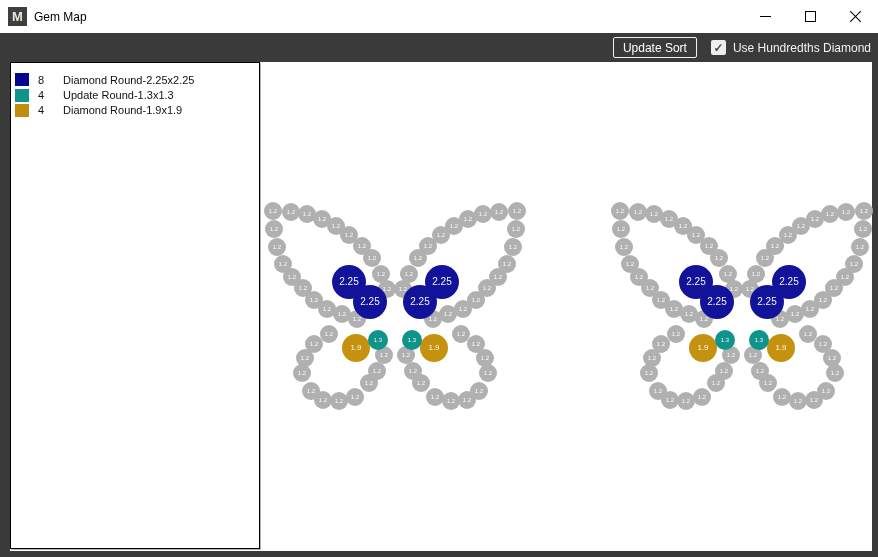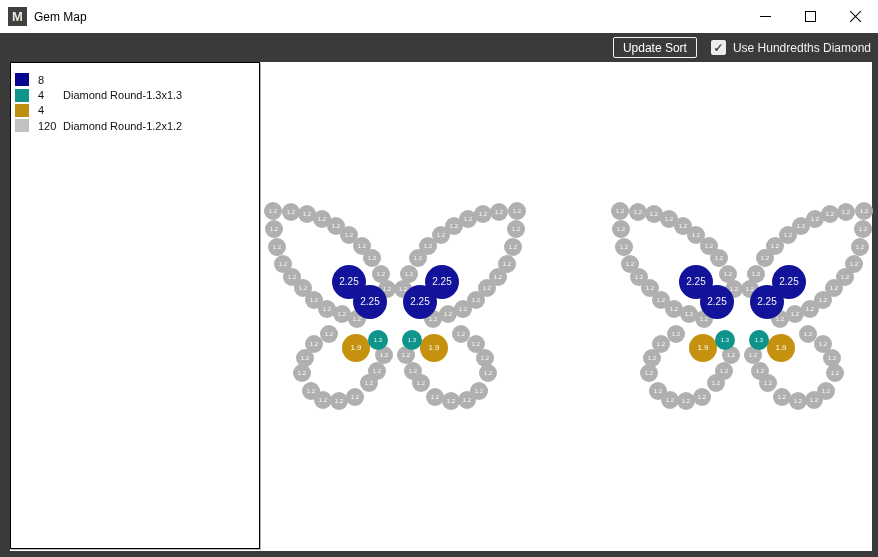--- a/index.html
+++ b/index.html
@@ -82,34 +82,31 @@
       <span>Use Hundredths Diamond</span>
     </div>
   </div>
 
   <div class="canvas"></div>
 
   <div class="legend" id="legend">
       <div class="legend-row">
         <span class="legend-swatch" style="background: rgb(5, 5, 142);"></span>
         <span class="legend-count">8</span>
+        <span class="legend-name">Diamond Round-2.25x2.25</span>
       </div>
       <div class="legend-row">
         <span class="legend-swatch" style="background: rgb(15, 148, 140);"></span>
         <span class="legend-count">4</span>
-        <span class="legend-name">Diamond Round-1.3x1.3</span>
+        <span class="legend-name">Update Round-1.3x1.3</span>
       </div>
       <div class="legend-row">
         <span class="legend-swatch" style="background: rgb(191, 142, 16);"></span>
         <span class="legend-count">4</span>
-      </div>
-      <div class="legend-row">
-        <span class="legend-swatch" style="background: rgb(194, 194, 194);"></span>
-        <span class="legend-count">120</span>
-        <span class="legend-name">Diamond Round-1.2x1.2</span>
+        <span class="legend-name">Diamond Round-1.9x1.9</span>
       </div>
     </div>
 
   <div class="gems" id="gems">
       <div class="gem" style="left: 264px; top: 202px; width: 18px; height: 18px; background: rgb(176, 176, 176); font-size: 6px;">1.2</div>
       <div class="gem" style="left: 282px; top: 203px; width: 18px; height: 18px; background: rgb(176, 176, 176); font-size: 6px;">1.2</div>
       <div class="gem" style="left: 298px; top: 205px; width: 18px; height: 18px; background: rgb(176, 176, 176); font-size: 6px;">1.2</div>
       <div class="gem" style="left: 313px; top: 210px; width: 18px; height: 18px; background: rgb(176, 176, 176); font-size: 6px;">1.2</div>
       <div class="gem" style="left: 327px; top: 217px; width: 18px; height: 18px; background: rgb(176, 176, 176); font-size: 6px;">1.2</div>
       <div class="gem" style="left: 340px; top: 226px; width: 18px; height: 18px; background: rgb(176, 176, 176); font-size: 6px;">1.2</div>

